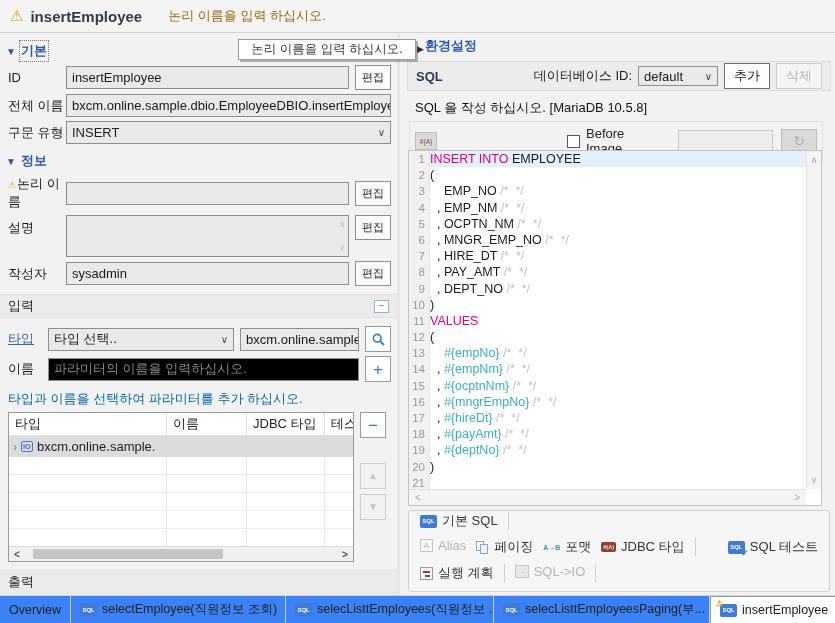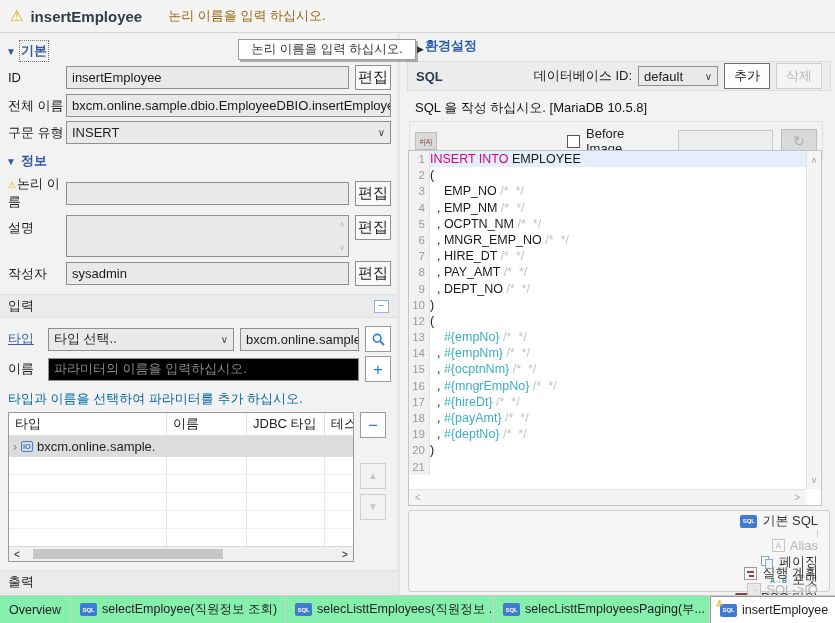--- a/index.html
+++ b/index.html
@@ -33,21 +33,21 @@
   .frow { display:flex; align-items:center; margin:4px 6px 4px 8px; }
   .flab { width:58px; flex:none; font-size:13px; color:#1a1a1a; }
   .inp { background:#e9e9e9; border:1px solid #8f8f8f; height:23px; display:flex; align-items:center;
          padding:0 5px; flex:1; color:#1a1a1a; overflow:hidden; white-space:nowrap; }
   .inp.white { background:#000000; }
   .inp .ph { color:#8a8a8a; }
   .sel { background:#e9e9e9; border:1px solid #8f8f8f; height:23px; display:flex; align-items:center;
          padding:0 5px; overflow:hidden; white-space:nowrap; }
   .sel .chev { margin-left:auto; color:#444; font-size:10px; }
   .btn-edit { width:36px; height:25px; background:#fafafa; border:1px solid #8f8f8f; margin-left:6px;
-              display:flex; align-items:center; justify-content:center; font-size:15px; flex:none; }
+              display:flex; align-items:center; justify-content:center; font-size:11px; flex:none; }
   .miniwarn { color:#e0a400; font-size:9px; margin-right:1px; }
   .ta { position:relative; background:#e9e9e9; border:1px solid #8f8f8f; height:42px; flex:1; }
   .ta .arr { position:absolute; right:3px; font-size:8px; color:#b9b9b9; }
   .bar { background:#ebebeb; border-top:1px solid #e2e2e2; border-bottom:1px solid #e2e2e2;
          height:24px; display:flex; align-items:center; padding:0 8px; margin-top:8px; }
   .bar .collapse { margin-left:auto; width:15px; height:13px; border:1px solid #9ab0d8; background:#fff;
                    color:#2b7cd3; font-size:10px; line-height:10px; text-align:center; }
   .lnk { color:#3a62b0; text-decoration:underline; width:30px; flex:none; margin-right:10px; }
   .lnk.dim { color:#8a9cc0; }
   .sqbtn { width:26px; height:26px; background:#fff; border:1px solid #9a9a9a; margin-left:6px; flex:none;
@@ -112,21 +112,21 @@
   .kw { color:#e2007a; } .pr { color:#3aafc3; } .cm { color:#c2c2c2; } .pl { color:#1a1a1a; }
   .vscroll { position:absolute; top:0; right:0; width:15px; bottom:16px; background:#f4f4f4;
              border-left:1px solid #e2e2e2; display:flex; flex-direction:column; justify-content:space-between;
              align-items:center; color:#a8a8a8; font-size:9px; padding:4px 0; }
   .hscroll { position:absolute; left:0; right:15px; bottom:0; height:16px; background:#f4f4f4;
              border-top:1px solid #e2e2e2; display:flex; align-items:center; justify-content:space-between;
              padding:0 6px; color:#a8a8a8; font-size:10px; }
 
   .actionbox { position:absolute; left:5px; right:5px; top:476px; height:82px; border:1px solid #d0d0d0;
                border-radius:3px; background:#f6f6f6; padding:1px 6px; }
-  .arow { display:flex; align-items:flex-end; height:26px;flex-direction:column; }
+  .arow { display:flex; align-items:flex-start; height:26px; }
   .abtn { display:flex; align-items:center; gap:5px; padding:0 5px; color:#333; white-space:nowrap; }
   .abtn.dis { color:#b5b5b5; }
   .vsep { width:1px; height:18px; background:#cfcfcf; margin:0 5px; }
   .spacer { flex:1; }
   .sqlico { position:relative; width:17px; height:13px; background:#3f7ad3; border-radius:2px; color:#fff;
             font-size:6px; font-weight:bold; display:flex; align-items:center; justify-content:center; flex:none; }
   .wbadge { position:absolute; left:-4px; top:-5px; color:#e8b000; font-size:8px; }
   .gcheck { position:absolute; right:-4px; bottom:-4px; color:#2ea12e; font-size:9px; font-weight:bold; }
   .aliasico { width:13px; height:13px; border:1px solid #c6c6c6; color:#b5b5b5; font-size:8px;
               display:flex; align-items:center; justify-content:center; }
@@ -136,21 +136,21 @@
   .fmtico { color:#4a8fa8; font-size:7px; font-weight:bold; }
   .jdbcico { background:#8b4040; color:#ffe9a0; font-size:5.5px; padding:2px 2px; border-radius:2px; font-weight:bold; }
   .planico { position:relative; width:13px; height:13px; border:1px solid #9a9a9a; background:#fbfbfb; flex:none; }
   .planico i { position:absolute; left:2px; height:2px; background:#a33; width:7px; }
   .planico i.l1 { top:3px; } .planico i.l2 { top:7px; width:5px; left:4px; }
   .sqlioico { width:14px; height:13px; border:1px solid #c6c6c6; background:#e8e8e8; color:#b5b5b5;
               font-size:8px; display:flex; align-items:center; justify-content:center; }
 
   
   .tabbar { position:absolute; left:0; right:0; bottom:0; height:28px; border-top:1px solid #cfcfcf;
-            background:#86efac; display:flex; align-items:stretch; }
+            background:#3b82f6; display:flex; align-items:stretch; }
   .tab { display:flex; align-items:center; gap:5px; padding:0 9px; border-right:1px solid #cfcfcf;
          font-size:12.5px; color:#222; overflow:hidden; white-space:nowrap; flex:none; }
   .tab.active { background:#fff; border:1px solid #9a9a9a; border-bottom:none; }
   .t2{width:215px;} .t3{width:208px;} .t4{width:216px;}
 </style>
 </head>
 <body>
 
 <div class="app">
 
@@ -394,20 +394,21 @@
           <div class="cl hl"><span class="ln">1</span><span class="ct"><span class="kw">INSERT INTO</span><span class="pl"> EMPLOYEE</span></span></div>
           <div class="cl"><span class="ln">2</span><span class="ct"><span class="pl">(</span></span></div>
           <div class="cl"><span class="ln">3</span><span class="ct"><span class="pl">    EMP_NO </span><span class="cm">/*  */</span></span></div>
           <div class="cl"><span class="ln">4</span><span class="ct"><span class="pl">  , EMP_NM </span><span class="cm">/*  */</span></span></div>
           <div class="cl"><span class="ln">5</span><span class="ct"><span class="pl">  , OCPTN_NM </span><span class="cm">/*  */</span></span></div>
           <div class="cl"><span class="ln">6</span><span class="ct"><span class="pl">  , MNGR_EMP_NO </span><span class="cm">/*  */</span></span></div>
           <div class="cl"><span class="ln">7</span><span class="ct"><span class="pl">  , HIRE_DT </span><span class="cm">/*  */</span></span></div>
           <div class="cl"><span class="ln">8</span><span class="ct"><span class="pl">  , PAY_AMT </span><span class="cm">/*  */</span></span></div>
           <div class="cl"><span class="ln">9</span><span class="ct"><span class="pl">  , DEPT_NO </span><span class="cm">/*  */</span></span></div>
           <div class="cl"><span class="ln">10</span><span class="ct"><span class="pl">)</span></span></div>
+          <div class="cl"><span class="ln">11</span><span class="ct"><span class="kw">VALUES</span></span></div>
           <div class="cl"><span class="ln">12</span><span class="ct"><span class="pl">(</span></span></div>
           <div class="cl"><span class="ln">13</span><span class="ct"><span class="pl">    </span><span class="pr">#{empNo}</span><span class="pl"> </span><span class="cm">/*  */</span></span></div>
           <div class="cl"><span class="ln">14</span><span class="ct"><span class="pl">  , </span><span class="pr">#{empNm}</span><span class="pl"> </span><span class="cm">/*  */</span></span></div>
           <div class="cl"><span class="ln">15</span><span class="ct"><span class="pl">  , </span><span class="pr">#{ocptnNm}</span><span class="pl"> </span><span class="cm">/*  */</span></span></div>
           <div class="cl"><span class="ln">16</span><span class="ct"><span class="pl">  , </span><span class="pr">#{mngrEmpNo}</span><span class="pl"> </span><span class="cm">/*  */</span></span></div>
           <div class="cl"><span class="ln">17</span><span class="ct"><span class="pl">  , </span><span class="pr">#{hireDt}</span><span class="pl"> </span><span class="cm">/*  */</span></span></div>
           <div class="cl"><span class="ln">18</span><span class="ct"><span class="pl">  , </span><span class="pr">#{payAmt}</span><span class="pl"> </span><span class="cm">/*  */</span></span></div>
           <div class="cl"><span class="ln">19</span><span class="ct"><span class="pl">  , </span><span class="pr">#{deptNo}</span><span class="pl"> </span><span class="cm">/*  */</span></span></div>
           <div class="cl"><span class="ln">20</span><span class="ct"><span class="pl">)</span></span></div>
           <div class="cl"><span class="ln">21</span><span class="ct"></span></div>

